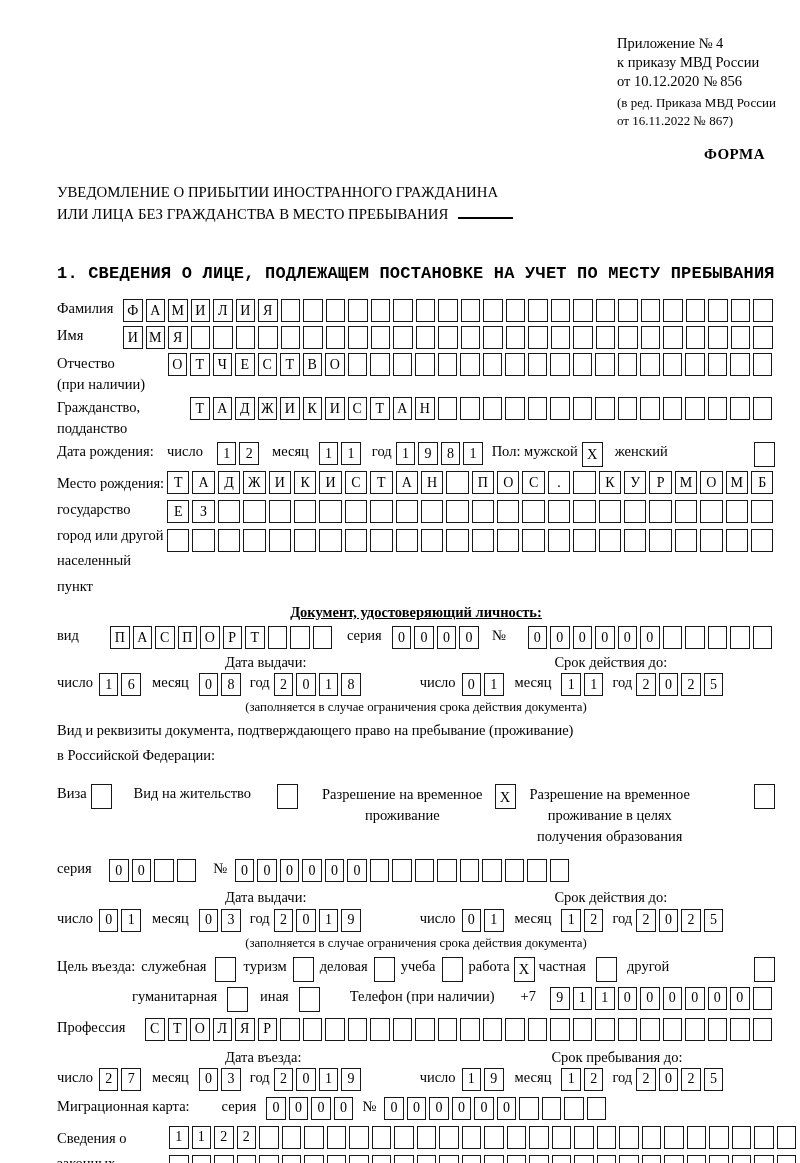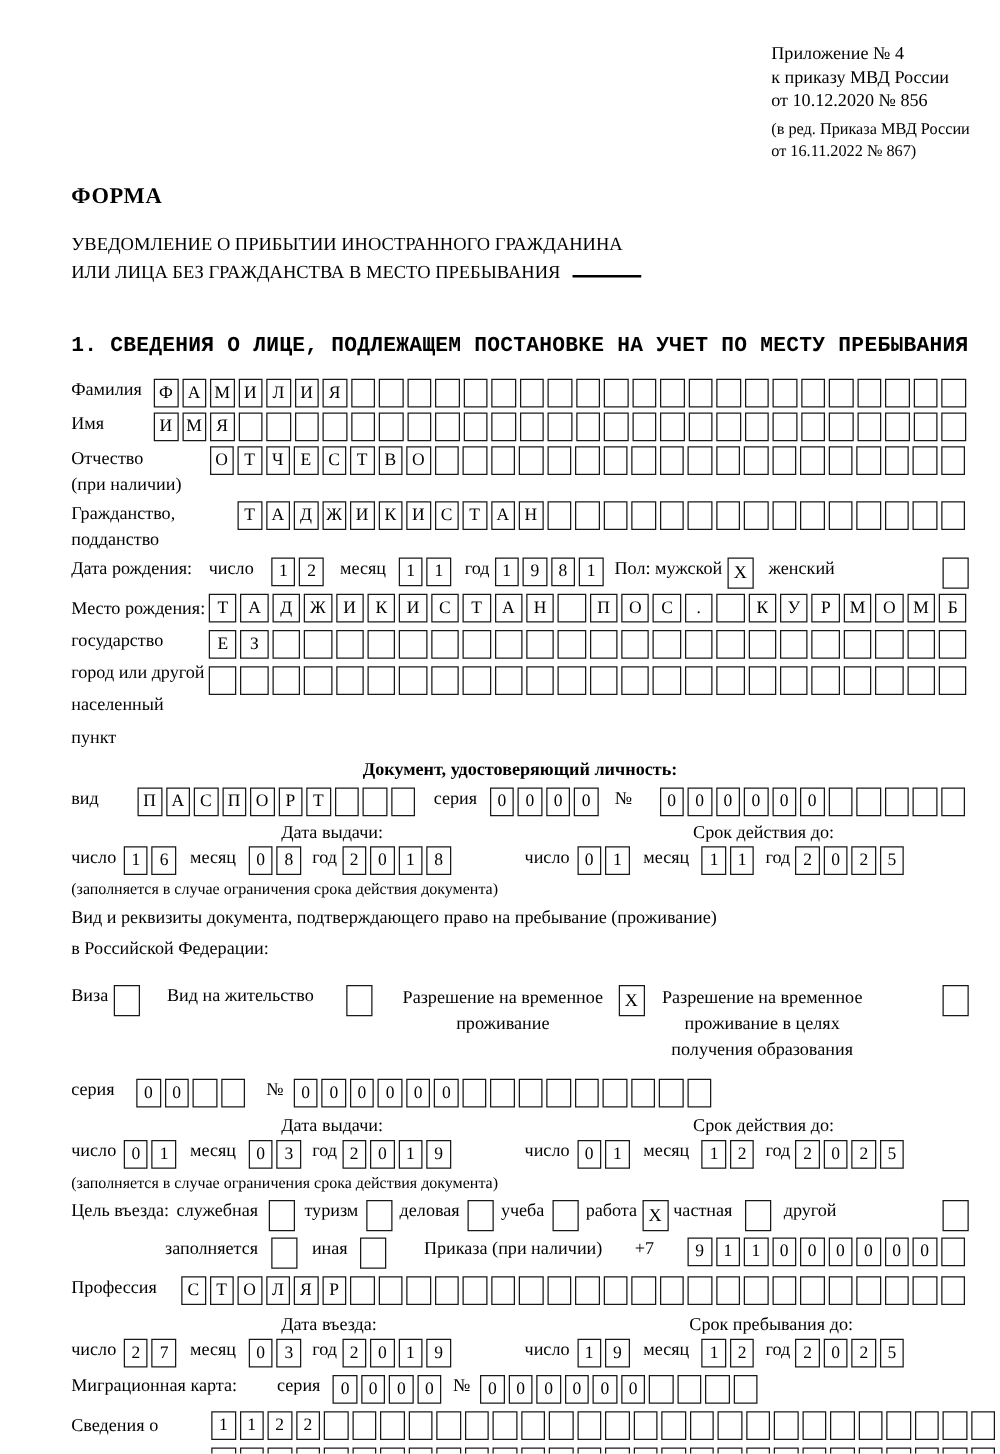--- a/index.html
+++ b/index.html
@@ -5,21 +5,21 @@
   html,body{margin:0;padding:0;background:#fff;}
   .page{
     position:relative;width:800px;height:1163px;box-sizing:border-box;
     padding:34px 25px 10px 57px;background:#fff;color:#000;
     font-family:"Liberation Serif","DejaVu Serif",serif;font-size:14.5px;line-height:1.25;
     overflow:hidden;
   }
   .annex{width:190px;margin-left:560px;line-height:19px;}
   .annex .small{font-size:13px;line-height:18px;}
   .annex .gap{margin-top:3px;}
-  .forma{text-align:left;font-weight:bold;margin-top:15px;padding-right:10px;font-size:18px;letter-spacing:.5px;}
+  .forma{text-align:right;font-weight:bold;margin-top:15px;padding-right:10px;font-size:15px;letter-spacing:.5px;}
   .title{text-align:left;font-weight:normal;font-size:14.8px;margin-top:17px;line-height:22px;}
   .tunder{display:inline-block;width:55px;border-bottom:2px solid #000;margin-left:10px;}
   .sect{font-weight:bold;font-size:17px;margin-top:38px;margin-bottom:15px;letter-spacing:.2px;font-family:Liberation Mono, monospace;}
   .row{display:flex;align-items:flex-start;margin-bottom:4px;}
   .row.top{align-items:flex-start;justify-content:space-between;}
   .boxes{display:flex;flex:none;}
   .mla{margin-left:auto;}
   .cell{
     box-sizing:border-box;flex:none;width:19.5px;height:23px;margin-right:3px;
     border:1.8px solid #181818;display:inline-flex;align-items:center;justify-content:center;
@@ -27,23 +27,23 @@
   }
   .w .cell{width:22.4px;}
   .chk{
     box-sizing:border-box;flex:none;width:21px;height:25px;
     border:1.8px solid #181818;display:inline-flex;align-items:center;justify-content:center;
     font-size:14.5px;background:#fff;
   }
   .lbl{flex:none;}
   .lbl2 div{line-height:21px;}
   .lblcol{flex:none;}
-  .dochead{text-align:center;font-weight:bold;margin:3px 0 5px 0;}
+  .dochead{text-align:center;font-weight:bold;margin:3px 0 5px 0;text-decoration:underline;}
   .dhead{margin-bottom:2px;}
-  .note{text-align:left;font-size:12.8px;margin:1px 0 5px 0;}
+  .note{text-align:center;font-size:12.8px;margin:1px 0 5px 0;}
   .optcol{text-align:center;line-height:21px;}
   .ml6{margin-left:6px;} .ml8{margin-left:8px;} .ml10{margin-left:10px;}
   .ml12{margin-left:12px;} .ml14{margin-left:14px;} .ml4{margin-left:4px;}
   .mb6{margin-bottom:6px;}
 </style>
 </head>
 <body>
 
 <div class="page">
 
@@ -507,25 +507,25 @@
     <span class="chk ml6"></span>
     <span class="ml6">работа</span>
     <span class="chk ml4">X</span>
     <span class="ml4">частная</span>
     <span class="chk ml10"></span>
     <span class="ml10">другой</span>
     <span class="chk mla"></span>
   </div>
 
   <div class="row" style="margin-top:5px">
-    <span style="margin-left:75px">заполняется</span>
+    <span style="margin-left:75px">гуманитарная</span>
     <span class="chk ml10"></span>
     <span class="ml12">иная</span>
     <span class="chk ml10"></span>
-    <span style="margin-left:30px">Приказа (при наличии)</span>
+    <span style="margin-left:30px">Телефон (при наличии)</span>
     <span style="margin-left:26px">+7</span>
     <div class="boxes mla">
         <span class="cell">9</span>
         <span class="cell">1</span>
         <span class="cell">1</span>
         <span class="cell">0</span>
         <span class="cell">0</span>
         <span class="cell">0</span>
         <span class="cell">0</span>
         <span class="cell">0</span>

